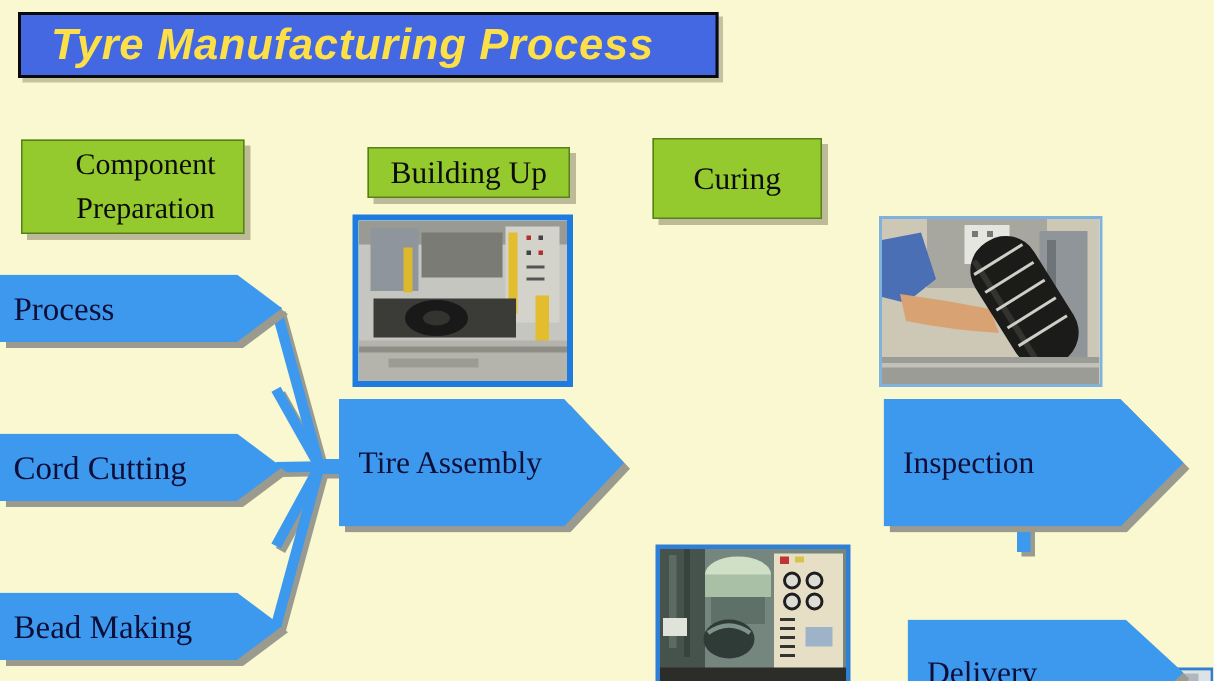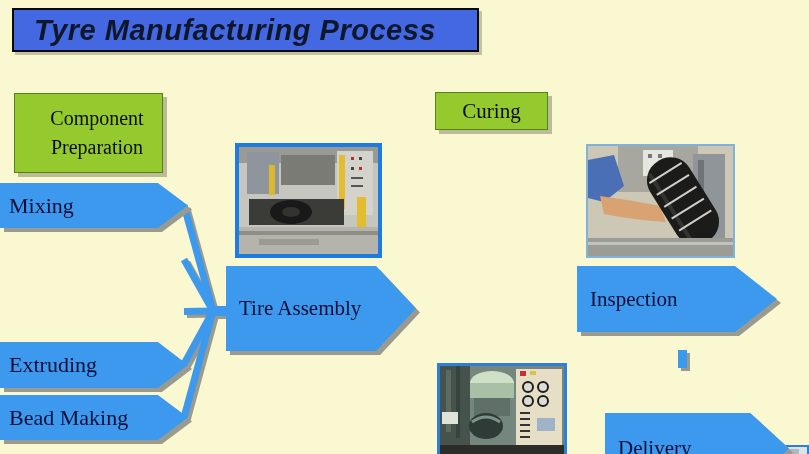--- a/index.html
+++ b/index.html
@@ -11,21 +11,21 @@
 
   
   .title-bar {
     position:absolute; left:12px; top:8px; width:467px; height:44px;
     background:#4468E2; border:2px solid #0a0a0a; box-sizing:border-box;
     box-shadow:3px 3px 0 rgba(130,130,100,0.45);
     display:flex; align-items:center; padding-left:20px;
     z-index:12;
   }
   .title-bar span {
-    color:#0f172a; font-family:"Liberation Sans", sans-serif;
+    color:#fde047; font-family:"Liberation Sans", sans-serif;
     font-style:italic; font-weight:bold; font-size:29px; letter-spacing:0.5px;
     white-space:nowrap;
   }
 
   
   .stage-box {
     position:absolute; background:#95CA2F; border:1px solid #55801B;
     box-sizing:border-box; box-shadow:4px 4px 0 #BDBA97;
     display:flex; align-items:center; justify-content:center;
     text-align:center; color:#0c0c0c; font-size:21px; line-height:1.45;
@@ -67,24 +67,27 @@
 </style>
 </head>
 <body>
 
 <div class="stage">
 
   <div class="title-bar">
     <span>Tyre Manufacturing Process</span>
   </div>
 
-  <div class="stage-box" style="left:14px; top:93px; width:149px; height:80px; font-size:20px;padding-left:17px;">
+  <div class="stage-box" style="left:14px; top:93px; width:149px; height:63px; font-size:20px;padding-left:17px;">
     <span>Component Preparation</span>
   </div>
-  <div class="stage-box" style="left:435px; top:92px; width:113px; height:38px;">
+  <div class="stage-box" style="left:245px; top:98px; width:135px; height:34px;">
+    <span>Building Up</span>
+  </div>
+  <div class="stage-box" style="left:435px; top:92px; width:113px; height:54px;">
     <span>Curing</span>
   </div>
 
   <div class="photo photo-buildup">
     <svg width="100%" height="100%" viewBox="0 0 139 107" preserveAspectRatio="none">
       <rect width="139" height="107" fill="#C6C6C0"></rect>
       <rect x="0" y="0" width="139" height="16" fill="#9A9A95"></rect>
       <rect x="8" y="5" width="32" height="42" fill="#8F959C"></rect>
       <rect x="42" y="8" width="54" height="30" fill="#7B7B76"></rect>
       <rect x="30" y="18" width="6" height="30" fill="#DCB92C"></rect>
@@ -186,43 +189,43 @@
       <path d="M184,364 L213,311"></path>
       <path d="M184,417.5 L213,311"></path>
       <path d="M213,311 L229,311" stroke-width="10"></path>
       <path d="M682.5,350 L682.5,368" stroke-width="9"></path>
     </g>
   </svg>
 
   <div class="arrow-wrap left-arrow" style="left:0; top:183px; width:188px; height:45px;">
     <div class="pent-shadow"></div>
     <div class="pent">
-      <span class="arrow-label">Mixing</span>
-    </div>
-  </div>
-  <div class="arrow-wrap left-arrow" style="left:0; top:342px; width:188px; height:46px;">
-    <div class="pent-shadow"></div>
-    <div class="pent">
-      <span class="arrow-label">Extruding</span>
+      <span class="arrow-label">Process</span>
+    </div>
+  </div>
+  <div class="arrow-wrap left-arrow" style="left:0; top:289px; width:188px; height:45px;">
+    <div class="pent-shadow"></div>
+    <div class="pent">
+      <span class="arrow-label">Cord Cutting</span>
     </div>
   </div>
   <div class="arrow-wrap left-arrow" style="left:0; top:395px; width:188px; height:45px;">
     <div class="pent-shadow"></div>
     <div class="pent">
       <span class="arrow-label">Bead Making</span>
     </div>
   </div>
 
   <div class="arrow-wrap proc-arrow" style="left:226px; top:266px; width:190px; height:85px;">
     <div class="pent-shadow"></div>
     <div class="pent">
       <span class="arrow-label">Tire Assembly</span>
     </div>
   </div>
-  <div class="arrow-wrap proc-arrow" style="left:577px; top:266px; width:200px; height:66px;">
+  <div class="arrow-wrap proc-arrow" style="left:589px; top:266px; width:200px; height:85px;">
     <div class="pent-shadow"></div>
     <div class="pent">
       <span class="arrow-label">Inspection</span>
     </div>
   </div>
   <div class="arrow-wrap proc-arrow" style="left:605px; top:367px; width:184px; height:71px;margin-top:46px;">
     <div class="pent-shadow"></div>
     <div class="pent">
       <span class="arrow-label">Delivery</span>
     </div>

